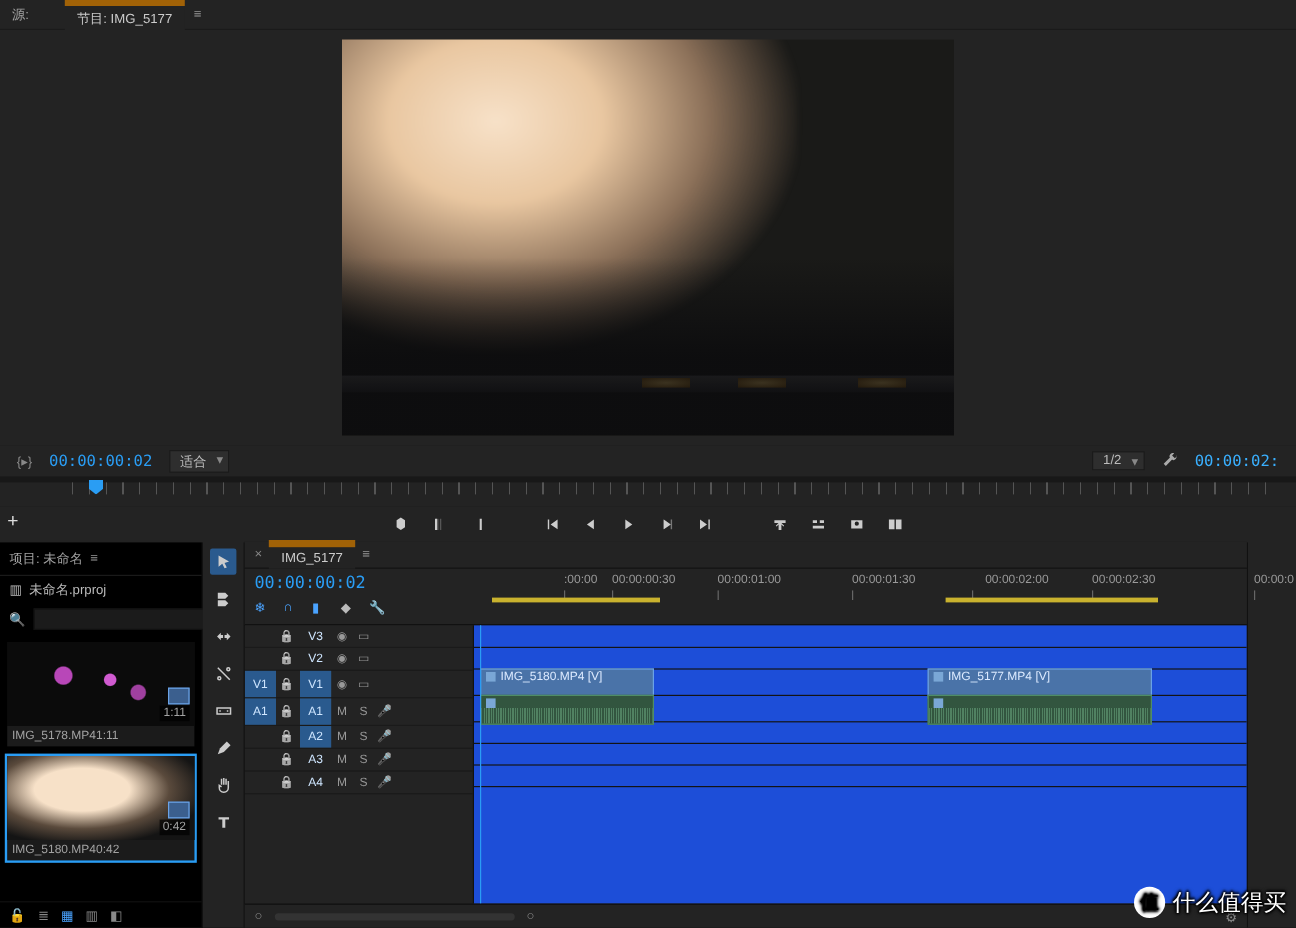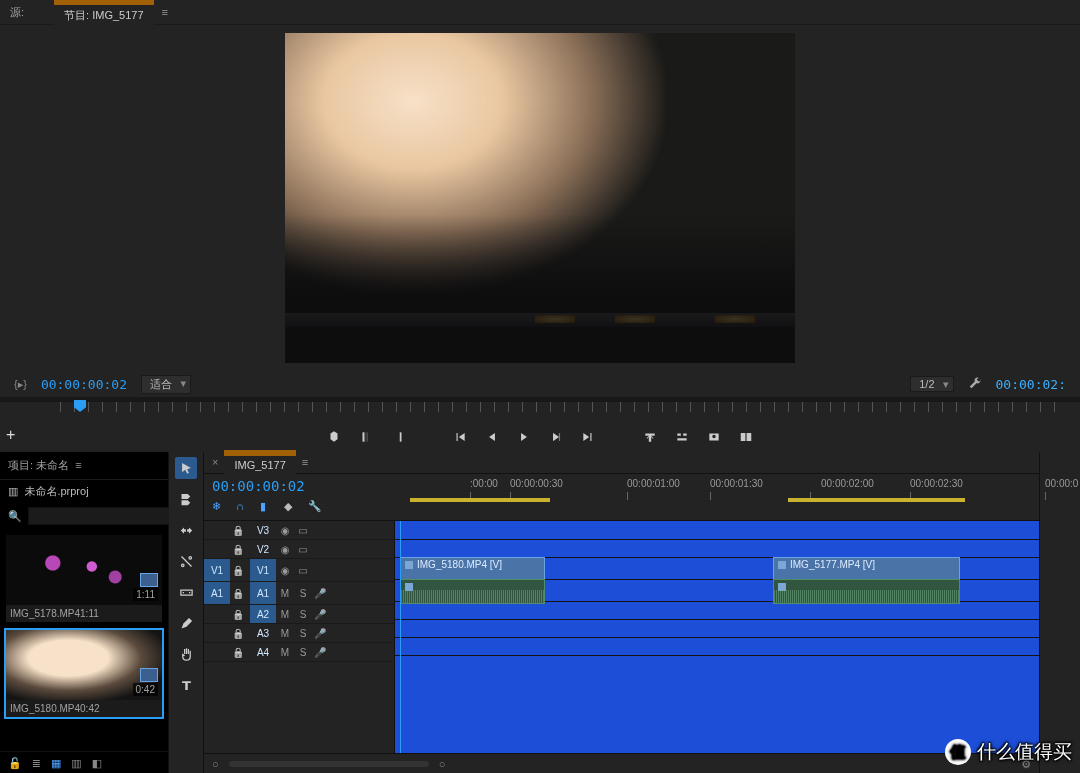--- a/index.html
+++ b/index.html
@@ -309,21 +309,21 @@
           <span class="i" style="color:#4aa3ff">∩</span>
           <span class="i" style="color:#4aa3ff">▮</span>
           <span class="i">◆</span>
           <span class="i">🔧</span>
         </div>
       </div>
       <div class="rh">
         <div class="ruler2" id="ruler2">
             <span class="tick" style="left: 16px; margin-left: 44px;">:00:00</span>
             <span class="tick" style="left: 100px;">00:00:00:30</span>
-            <span class="tick" style="left: 217px;">00:00:01:00</span>
+            <span class="tick" style="left: 188px;">00:00:01:00</span>
             <span class="tick" style="left: 300px;">00:00:01:30</span>
             <span class="tick" style="left: 400px; padding-left: 11px;">00:00:02:00</span>
             <span class="tick" style="left: 500px;">00:00:02:30</span>
             <span class="tick" style="left: 596px; margin-left: 39px;">00:00:0</span>
             <div class="yellow" style="left: 0px; width: 140px;"></div>
             <div class="yellow" style="left: 378px; width: 177px;"></div>
           </div>
       </div>
     </div>
     <div id="tracks">

